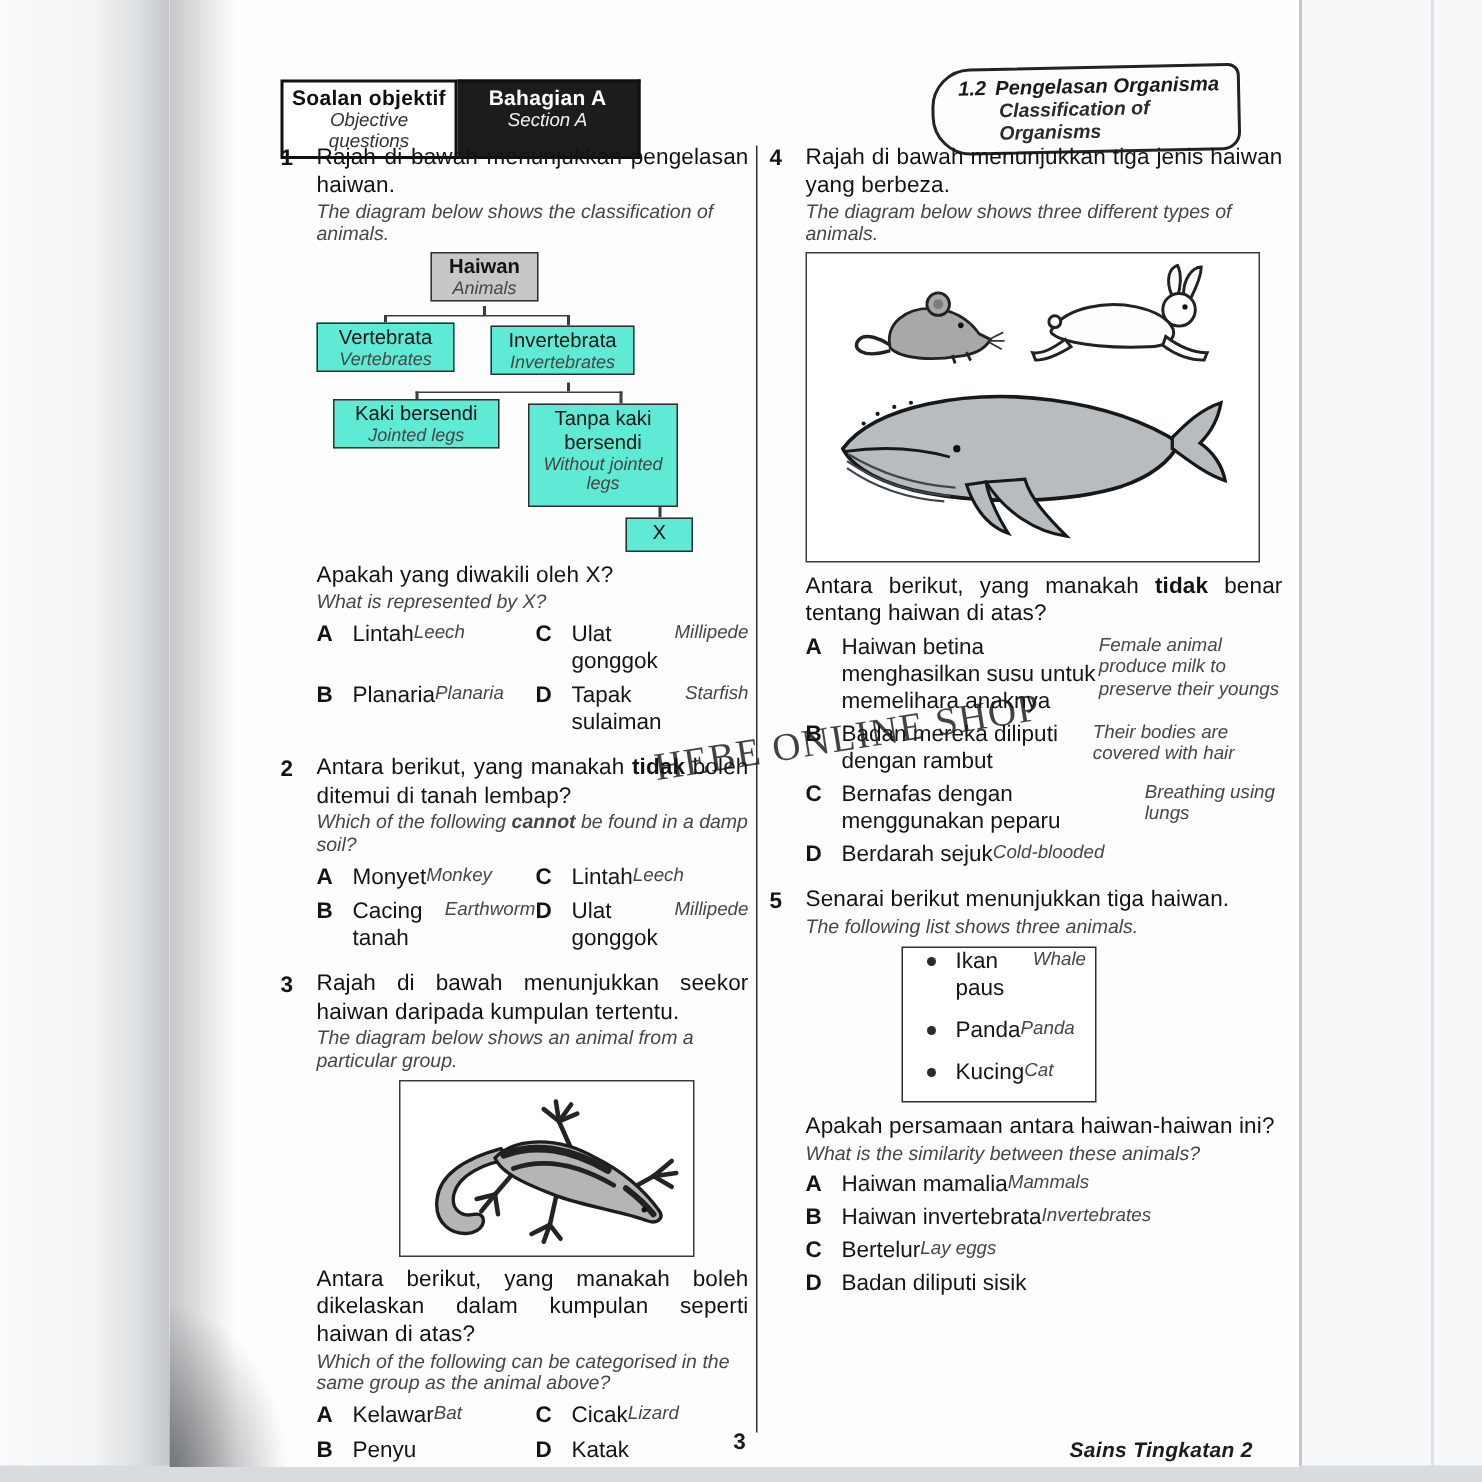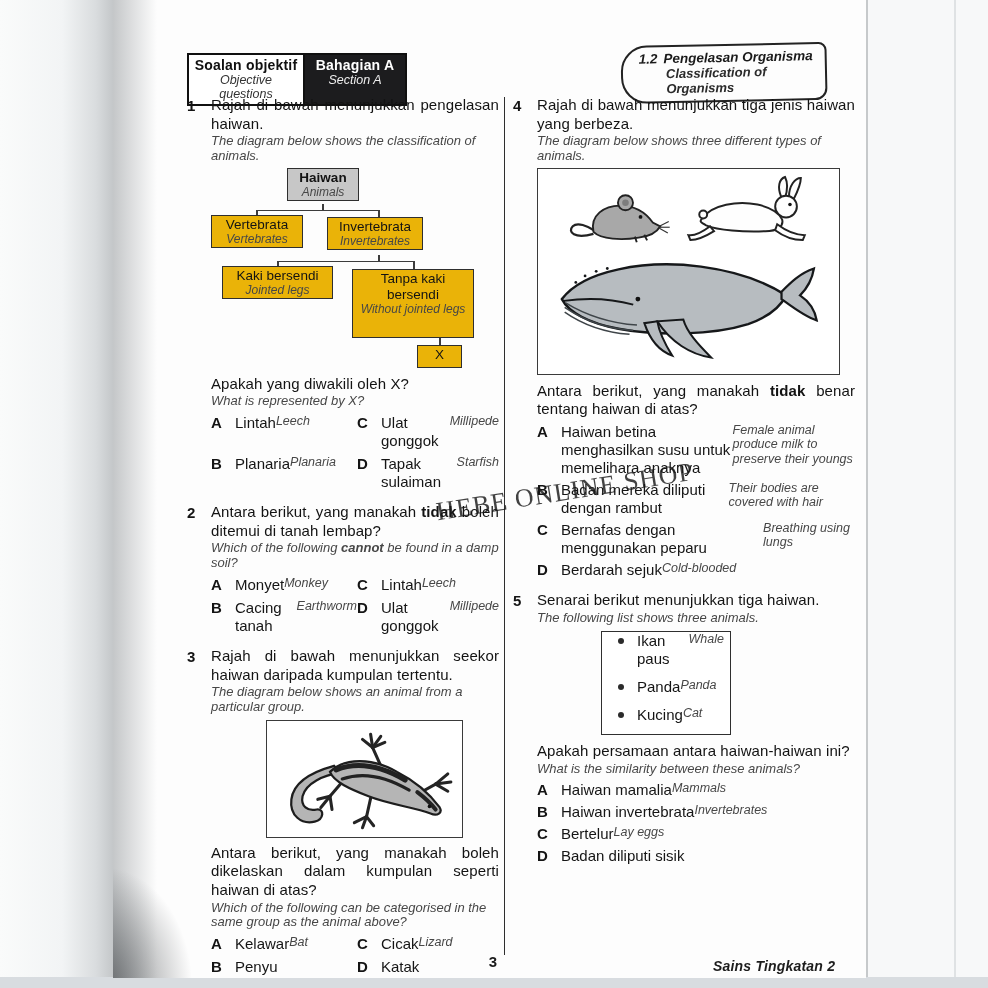--- a/index.html
+++ b/index.html
@@ -20,21 +20,21 @@
           background:#fdfdfd; overflow:hidden; }
   .spine-shadow { position:absolute; left:0; top:0; width:44px; height:100%;
           background:linear-gradient(to right, rgba(150,154,157,.55), rgba(255,255,255,0)); }
   .spine-corner { position:absolute; left:-10px; bottom:-8px; width:90px; height:120px;
           background:radial-gradient(ellipse at left bottom, rgba(70,74,77,.75), rgba(70,74,77,0) 70%); }
 
   
   .hdr { position:absolute; left:74px; top:53px; display:flex; }
   .hdr-cell { width:118px; padding:2px 4px 3px; text-align:center; }
   .hdr-white { background:#ffffff; border:2.5px solid #101010; }
-  .hdr-black { background:#1c1c1e; border:2.5px solid #101010; border-left:none; width:102px; }
+  .hdr-black { background:#1c1c1e; border:2.5px solid #101010; border-left:none; width:122px; }
   .hdr-ms { font-weight:bold; font-size:14px; color:#101010; letter-spacing:.2px; }
   .hdr-en { font-style:italic; font-size:12.5px; color:#333;text-align:center; }
   .hdr-black .hdr-ms { color:#fff; }
   .hdr-black .hdr-en { color:#eee; }
 
   .badge { position:absolute; left:508px; top:44px; width:206px; background:#fdfdfd;
            border:2px solid #232323; border-radius:26px 8px 12px 26px; padding:4px 8px 5px 16px;
            transform:rotate(-1.2deg); }
   .badge-l1 { font-size:13.5px; font-weight:bold; font-style:italic; color:#1a1a1a; }
   .badge-num { margin-right:6px; }
@@ -62,21 +62,21 @@
            grid-auto-flow:column; row-gap:5px; margin-top:5px; }
   .opts1 { display:flex; flex-direction:column; gap:4px; margin-top:4px; }
   .opt { display:flex; gap:10px; }
   .ol  { flex:none; width:14px; font-weight:bold; font-size:15px; color:#141414; }
   .ot  { display:flex; flex-direction:row; min-width:0; }
   .oms { font-size:15px; line-height:1.2; color:#151515; }
   .oen { font-size:12.5px; line-height:1.15; color:#474747; font-style:italic; }
 
   
   .fc  { position:relative; height:202px; margin:4px 0 5px; }
-  .fcb { position:absolute; border:1.7px solid #2f2f2f; background:#eab308; text-align:center; padding:1px 2px; }
+  .fcb { position:absolute; border:1.7px solid #2f2f2f; background:#5eead4; text-align:center; padding:1px 2px; }
   .fcb .fms { font-size:13.5px; line-height:1.2; color:#131313; }
   .fcb .fen { font-size:12px; line-height:1.1; color:#474747; font-style:italic; }
   .fc-root { background:#c7c7c7; }
   .fc-root .fms { font-weight:bold; }
   .hline,.vline { position:absolute; background:#3c3c3c; }
   .hline { height:1.6px; } .vline { width:1.6px; }
 
   
   .figbox { border:1.6px solid #3a3a3a; background:#fff; position:relative; overflow:hidden; }
   .fig-lizard { width:197px; height:118px; margin:5px 0 6px 55px; }
@@ -161,21 +161,21 @@
 
             <div class="vline" style="left:167px;top:87px;height:6px;"></div>
             <div class="hline" style="left:66px;top:93px;width:138px;"></div>
             <div class="vline" style="left:66px;top:93px;height:5px;"></div>
             <div class="vline" style="left:202px;top:93px;height:8px;"></div>
 
             <div class="fcb" style="left:11px;top:98px;width:111px;">
               <div class="fms">Kaki bersendi</div>
               <div class="fen">Jointed legs</div>
             </div>
-            <div class="fcb" style="left:141px;top:101px;width:122px;min-height:69px;">
+            <div class="fcb" style="left:141px;top:101px;width:100px;min-height:69px;">
               <div class="fms">Tanpa kaki bersendi</div>
               <div class="fen">Without jointed legs</div>
             </div>
 
             <div class="vline" style="left:228px;top:170px;height:7px;"></div>
             <div class="fcb" style="left:206px;top:177px;width:45px;height:23px;">
               <div class="fms">X</div>
             </div>
           </div>
 

